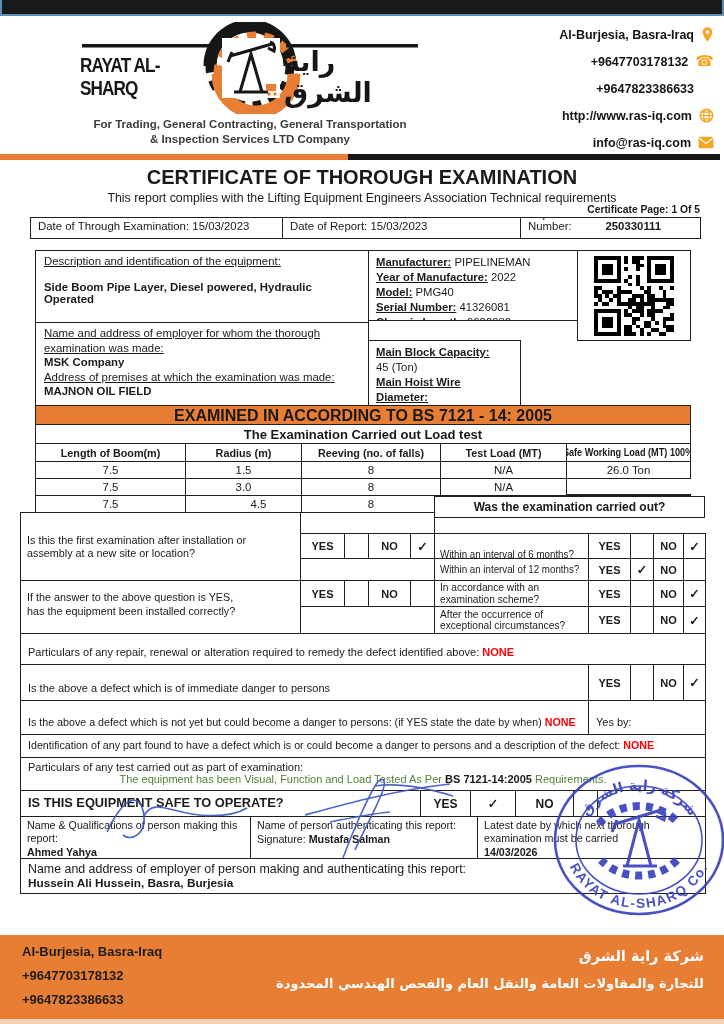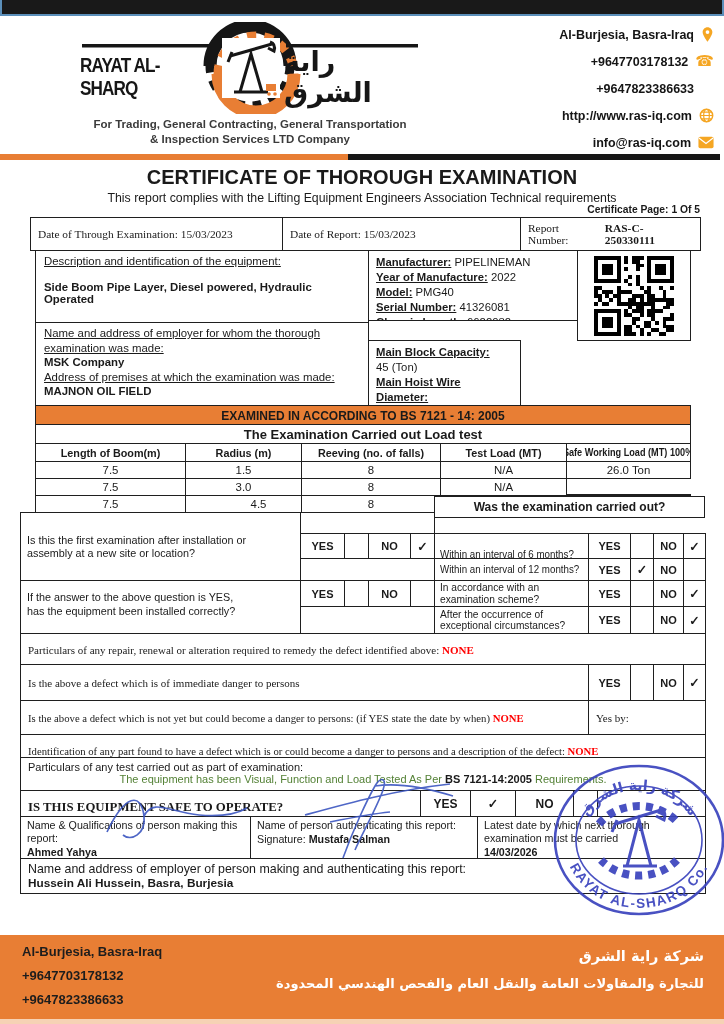--- a/index.html
+++ b/index.html
@@ -1,21 +1,21 @@
 <!DOCTYPE html>
 <html><head>
 <meta charset="utf-8">
 <style>
   html,body{margin:0;padding:0;background:#888;}
   .page{position:relative;width:724px;height:1024px;background:#fff;overflow:hidden;
         font-family:"Liberation Sans",sans-serif;color:#1a1a1a;}
   .abs{position:absolute;box-sizing:border-box;}
   .cell{position:absolute;box-sizing:border-box;border:1px solid #1f1f1f;background:#fff;overflow:hidden;}
   .ctr{display:flex;align-items:center;justify-content:center;text-align:center;}
-  .lft{display:flex;align-items:center;padding:16px 7px;font-family:Liberation Serif, serif;}
+  .lft{display:flex;align-items:flex-end;padding:6px 7px;}
   .u{text-decoration:underline;}
   .b{font-weight:bold;}
   .red{color:#ff0000;font-weight:bold;}
   .green{color:#538135;}
   .yn{font-weight:bold;font-size:11px;display:flex;align-items:center;justify-content:center;}
   .ck{font-size:12.5px;font-weight:bold;display:flex;align-items:center;justify-content:center;}
   .qlbl{font-size:10.8px;line-height:1.2;display:flex;align-items:center;padding:2px 6px;}
   .rlbl{font-size:10.2px;line-height:1.12;display:flex;align-items:center;padding:1px 5px;}
   .spec{font-size:11.3px;line-height:15px;padding:4px 7px;}
   .nowrap{white-space:nowrap;}
@@ -271,21 +271,21 @@
         <rect x="2" y="16" width="3" height="3" fill="#000"></rect>
       </svg>
   </div>
   <div class="cell spec" style="left:368px;top:340px;width:153px;height:66px;">
     <div class="b u">Main Block Capacity:</div>
     <div>45 (Ton)</div>
     <div class="b u">Main Hoist Wire Diameter:</div>
     <div>18 (mm)</div>
   </div>
 
-  <div class="cell ctr b" style="left:35px;top:405px;width:656px;height:21px;background:#E87E34;font-size:12px;">EXAMINED IN ACCORDING TO BS 7121 - 14: 2005</div>
+  <div class="cell ctr b" style="left:35px;top:405px;width:656px;height:21px;background:#E87E34;font-size:16px;">EXAMINED IN ACCORDING TO BS 7121 - 14: 2005</div>
   <div class="cell ctr b" style="left:35px;top:424px;width:656px;height:20px;font-size:13px;">The Examination Carried out Load test</div>
 
   <div class="cell ctr b nowrap" style="left:35px;top:443px;width:151px;height:19px;font-size:10.8px;">Length of Boom(m)</div>
   <div class="cell ctr b nowrap" style="left:185px;top:443px;width:117px;height:19px;font-size:10.8px;">Radius (m)</div>
   <div class="cell ctr b nowrap" style="left:301px;top:443px;width:140px;height:19px;font-size:10.8px;">Reeving (no. of falls)</div>
   <div class="cell ctr b nowrap" style="left:440px;top:443px;width:127px;height:19px;font-size:10.8px;">Test Load (MT)</div>
   <div class="cell ctr b" style="left:566px;top:443px;width:125px;height:19px;font-size:10.4px;">
     <span class="nowrap" style="transform:scaleX(.88);">Safe Working Load (MT) 100%</span>
   </div>
 

